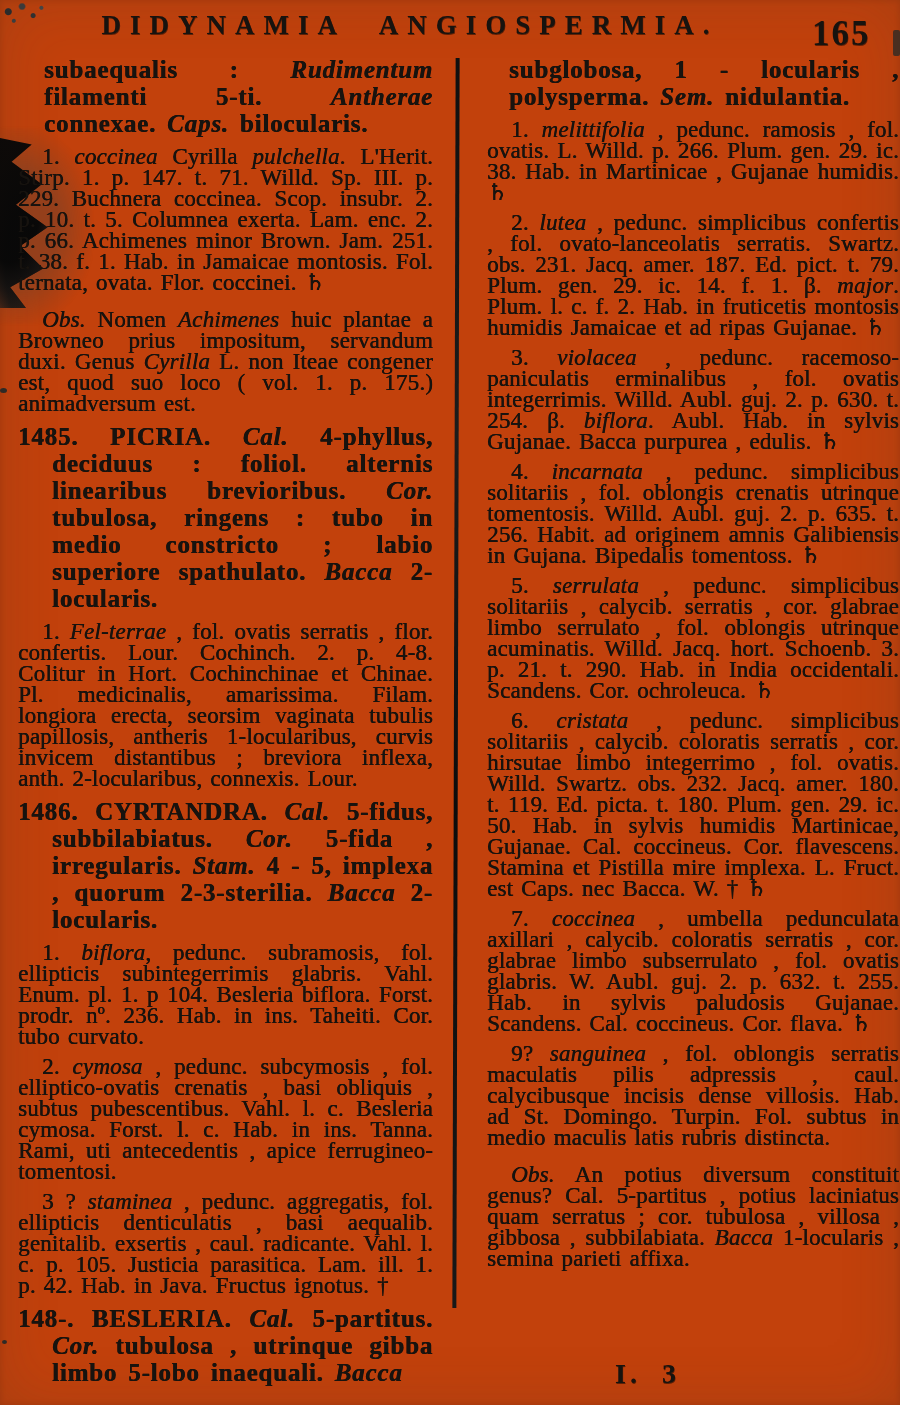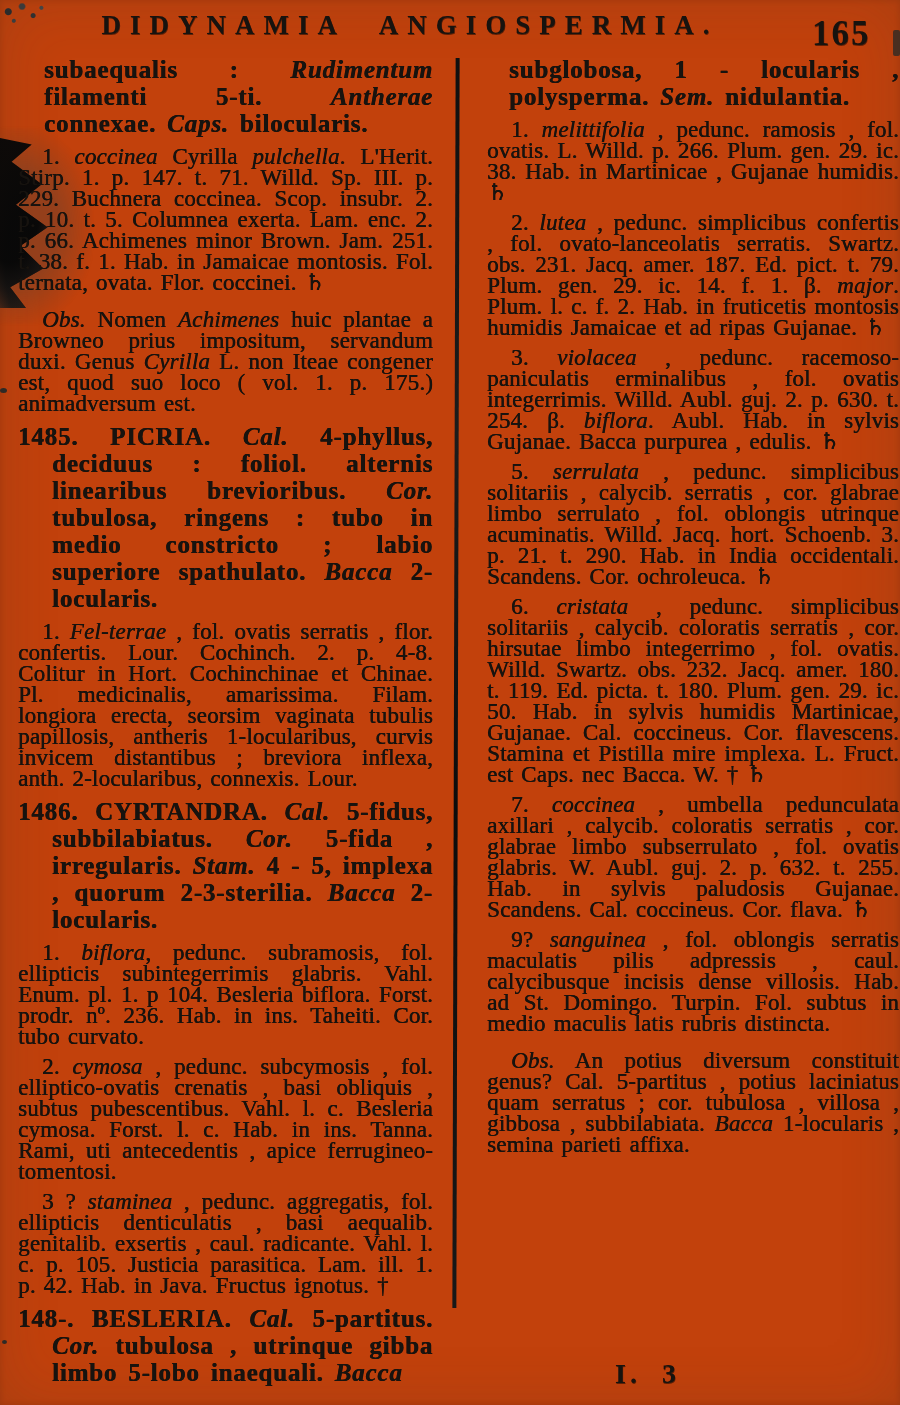--- a/index.html
+++ b/index.html
@@ -101,20 +101,21 @@
       <p class="blk sm sm-species"><span>1. </span><i>biflora</i><span>, pedunc. subramosis, fol. ellipticis subintegerrimis glabris. Vahl. Enum. pl. 1. p 104. Besleria biflora. Forst. prodr. nº. 236. Hab. in ins. Taheiti. Cor. tubo curvato.</span></p>
       <p class="blk sm sm-species"><span>2. </span><i>cymosa</i><span> , pedunc. subcymosis , fol. elliptico-ovatis crenatis , basi obliquis , subtus pubescentibus. Vahl. l. c. Besleria cymosa. Forst. l. c. Hab. in ins. Tanna. Rami, uti antecedentis , apice ferrugineo-tomentosi.</span></p>
       <p class="blk sm sm-species"><span>3 ? </span><i>staminea</i><span> , pedunc. aggregatis, fol. ellipticis denticulatis , basi aequalib. genitalib. exsertis , caul. radicante. Vahl. l. c. p. 105. Justicia parasitica. Lam. ill. 1. p. 42. Hab. in Java. Fructus ignotus. †</span></p>
       <p class="blk lg lg-hang"><span>148-. BESLERIA. </span><i>Cal.</i><span> 5-partitus. </span><i>Cor.</i><span> tubulosa , utrinque gibba limbo 5-lobo inaequali. </span><i>Bacca</i></p>
     </div>
   <div class="col right">
       <p class="blk lg lg-cont"><span>subglobosa, 1 - locularis , polysperma. </span><i>Sem.</i><span> nidulantia.</span></p>
       <p class="blk sm sm-species"><span>1. </span><i>melittifolia</i><span> , pedunc. ramosis , fol. ovatis. L. Willd. p. 266. Plum. gen. 29. ic. 38. Hab. in Martinicae , Gujanae humidis. ♄</span></p>
       <p class="blk sm sm-species"><span>2. </span><i>lutea</i><span> , pedunc. simplicibus confertis , fol. ovato-lanceolatis serratis. Swartz. obs. 231. Jacq. amer. 187. Ed. pict. t. 79. Plum. gen. 29. ic. 14. f. 1. β. </span><i>major</i><span>. Plum. l. c. f. 2. Hab. in fruticetis montosis humidis Jamaicae et ad ripas Gujanae. ♄</span></p>
       <p class="blk sm sm-species"><span>3. </span><i>violacea</i><span> , pedunc. racemoso-paniculatis erminalibus , fol. ovatis integerrimis. Willd. Aubl. guj. 2. p. 630. t. 254. β. </span><i>biflora</i><span>. Aubl. Hab. in sylvis Gujanae. Bacca purpurea , edulis. ♄</span></p>
+      <p class="blk sm sm-species"><span>4. </span><i>incarnata</i><span> , pedunc. simplicibus solitariis , fol. oblongis crenatis utrinque tomentosis. Willd. Aubl. guj. 2. p. 635. t. 256. Habit. ad originem amnis Galibiensis in Gujana. Bipedalis tomentoss. ♄</span></p>
       <p class="blk sm sm-species"><span>5. </span><i>serrulata</i><span> , pedunc. simplicibus solitariis , calycib. serratis , cor. glabrae limbo serrulato , fol. oblongis utrinque acuminatis. Willd. Jacq. hort. Schoenb. 3. p. 21. t. 290. Hab. in India occidentali. Scandens. Cor. ochroleuca. ♄</span></p>
       <p class="blk sm sm-species"><span>6. </span><i>cristata</i><span> , pedunc. simplicibus solitariis , calycib. coloratis serratis , cor. hirsutae limbo integerrimo , fol. ovatis. Willd. Swartz. obs. 232. Jacq. amer. 180. t. 119. Ed. picta. t. 180. Plum. gen. 29. ic. 50. Hab. in sylvis humidis Martinicae, Gujanae. Cal. coccineus. Cor. flavescens. Stamina et Pistilla mire implexa. L. Fruct. est Caps. nec Bacca. W. † ♄</span></p>
       <p class="blk sm sm-species"><span>7. </span><i>coccinea</i><span> , umbella pedunculata axillari , calycib. coloratis serratis , cor. glabrae limbo subserrulato , fol. ovatis glabris. W. Aubl. guj. 2. p. 632. t. 255. Hab. in sylvis paludosis Gujanae. Scandens. Cal. coccineus. Cor. flava. ♄</span></p>
       <p class="blk sm sm-species"><span>9? </span><i>sanguinea</i><span> , fol. oblongis serratis maculatis pilis adpressis , caul. calycibusque incisis dense villosis. Hab. ad St. Domingo. Turpin. Fol. subtus in medio maculis latis rubris distincta.</span></p>
       <p class="blk sm sm-obs"><i>Obs.</i><span> An potius diversum constituit genus? Cal. 5-partitus , potius laciniatus quam serratus ; cor. tubulosa , villosa , gibbosa , subbilabiata. </span><i>Bacca</i><span> 1-locularis , semina parieti affixa.</span></p>
     </div>
 
   <div class="signature">I. 3</div>
 </div>
 

